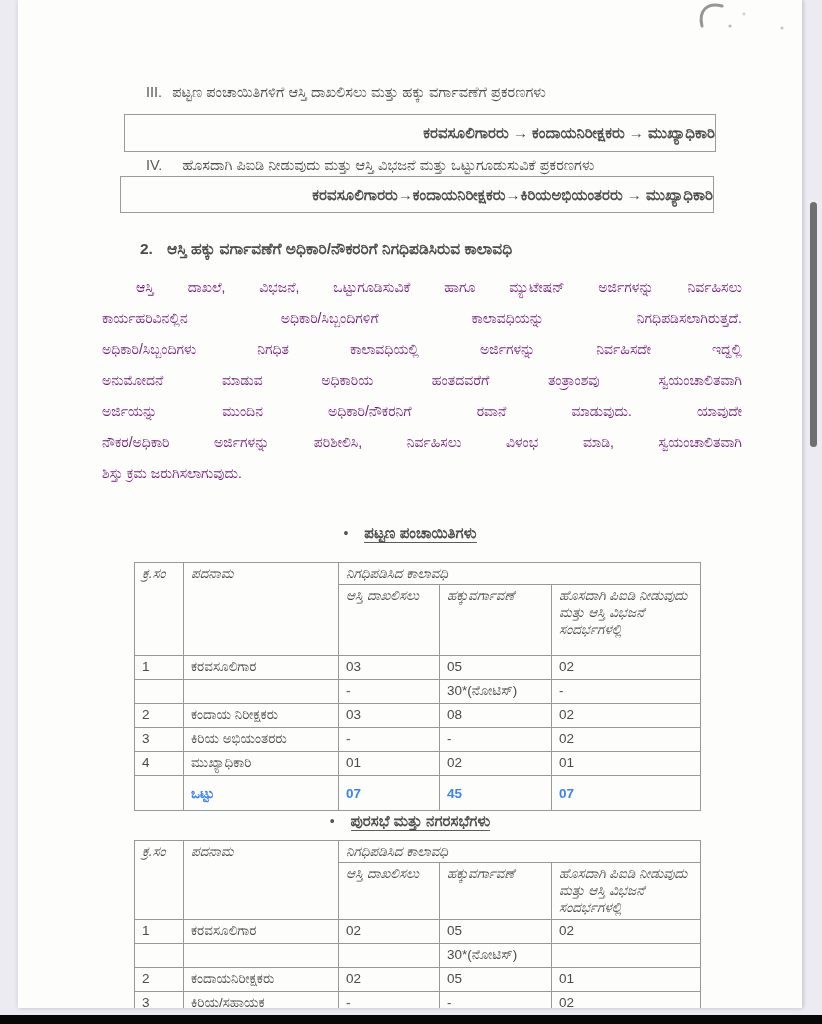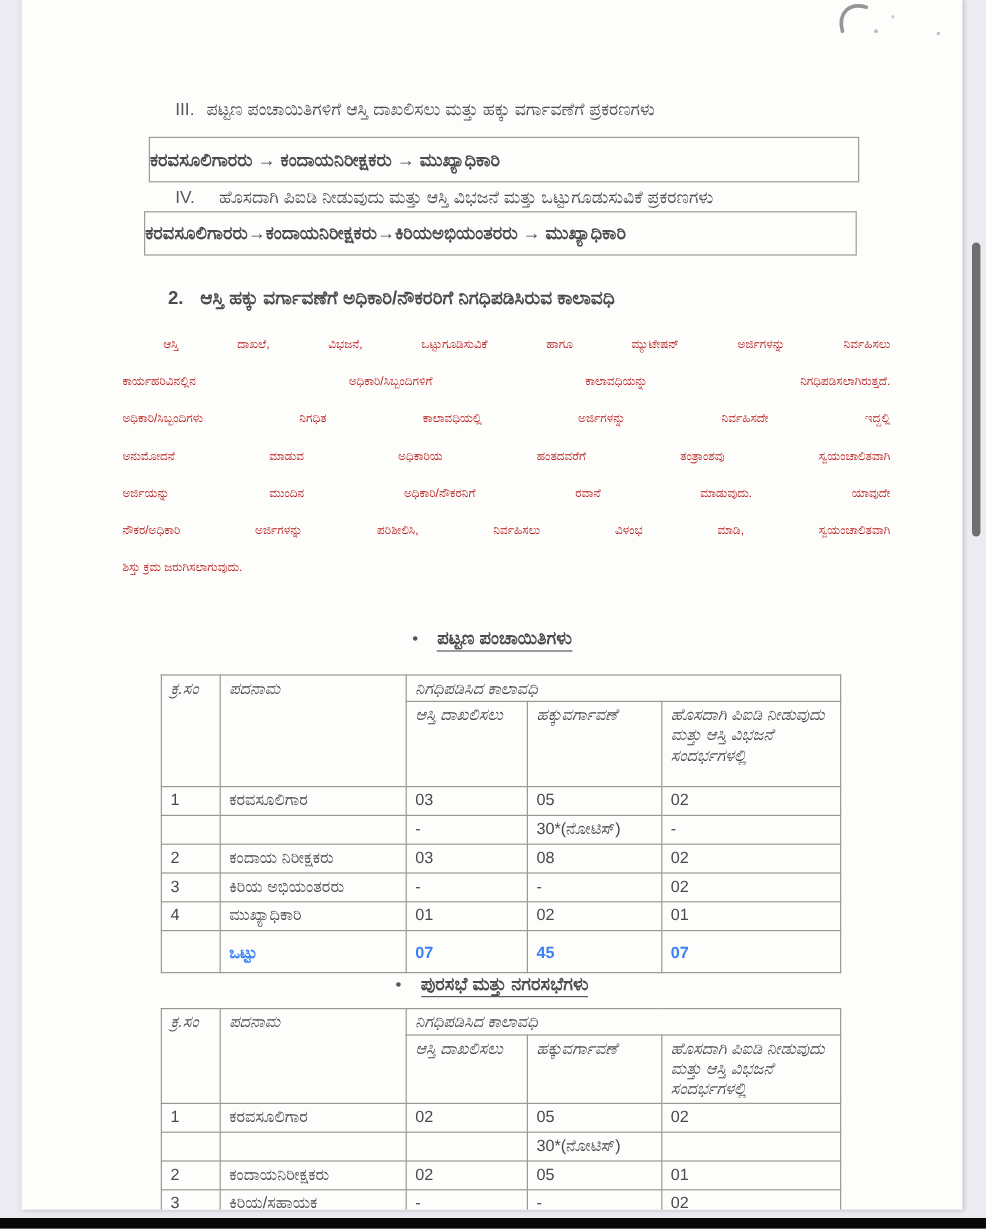--- a/index.html
+++ b/index.html
@@ -15,30 +15,30 @@
   
   .pen-mark{position:absolute;left:660px;top:0;width:120px;height:42px;}
 
   
   .roman-line{position:absolute;left:128px;display:flex;gap:10px;
     font-size:14.5px;white-space:nowrap;color:#525252;}
   .roman-line .numeral{color:#5a5a5a;}
 
   
   .flow-box{position:absolute;border:1.5px solid #9b9b98;background:#fdfdfc;
-    display:flex;align-items:center;justify-content:flex-start;
+    display:flex;align-items:center;justify-content:flex-end;
     font-weight:700;font-size:15px;color:#3f3f3f;white-space:nowrap;}
 
   
   .section-heading{position:absolute;left:122px;top:240px;display:flex;gap:14px;
     font-weight:700;font-size:15.5px;color:#3c3c3c;white-space:nowrap;}
 
   
   .para{position:absolute;left:84px;top:272px;width:640px;}
-  .para-line{font-size:10px;line-height:31px;height:31px;color:#b91c1c;
+  .para-line{font-size:14px;line-height:31px;height:31px;color:#701a75;
     text-align:justify;text-align-last:justify;overflow:hidden;}
   .para-line:first-child{text-indent:34px;}
   .para-line:last-child{text-align-last:left;}
 
   
   .list-heading{position:absolute;left:0;width:784px;text-align:center;
     font-size:15px;color:#474747;}
   .list-heading .bullet{margin-right:16px;font-size:14px;color:#555;}
   .list-heading .list-heading-text{border-bottom:1.2px solid #5c5c5c;
     padding-bottom:1px;font-weight:bold;}

